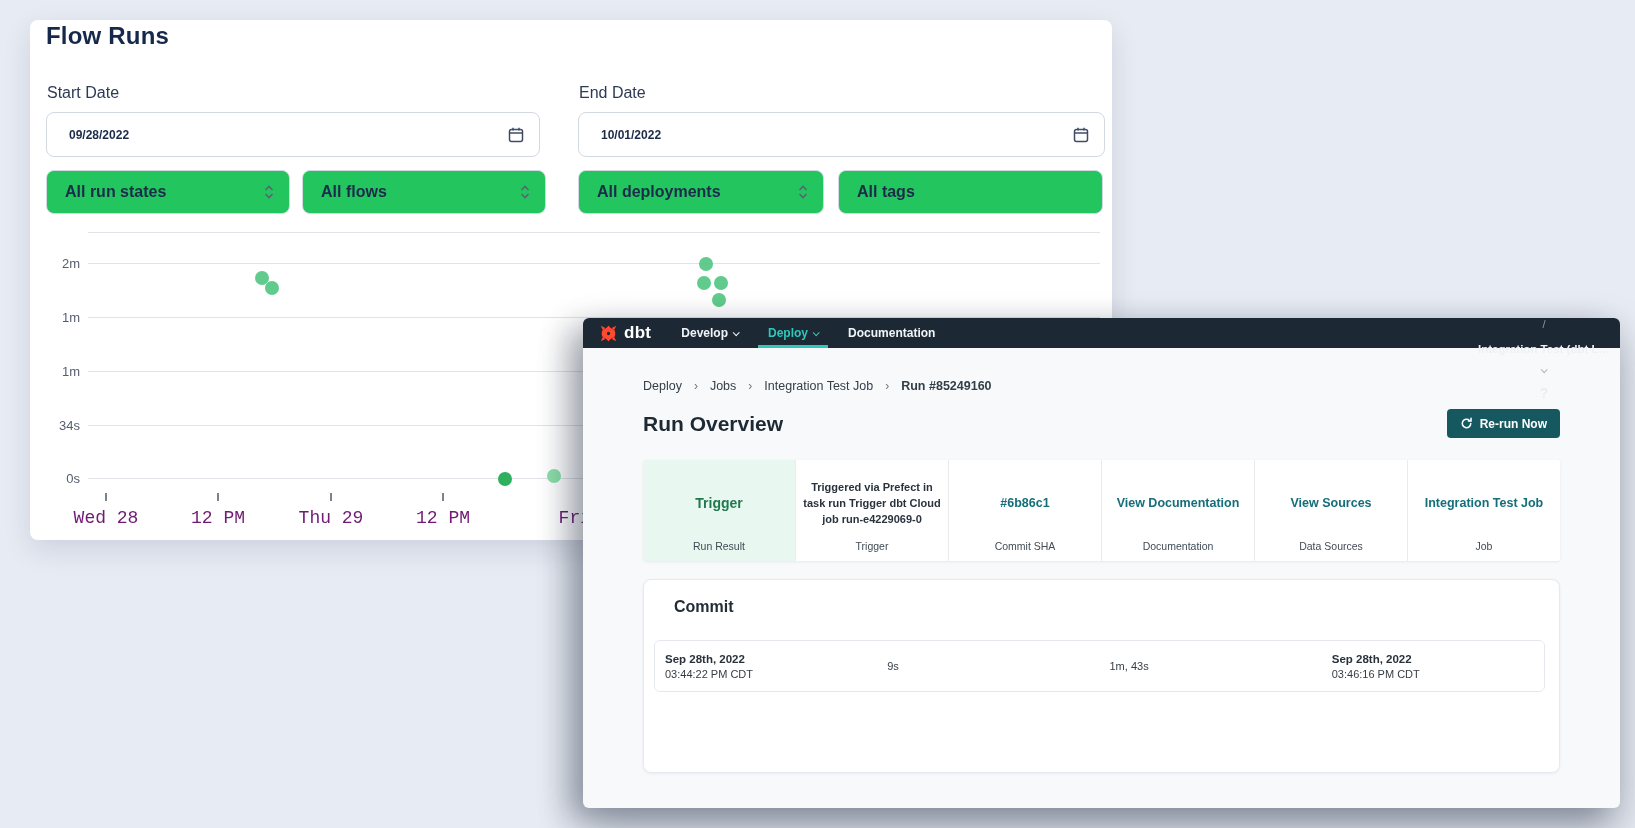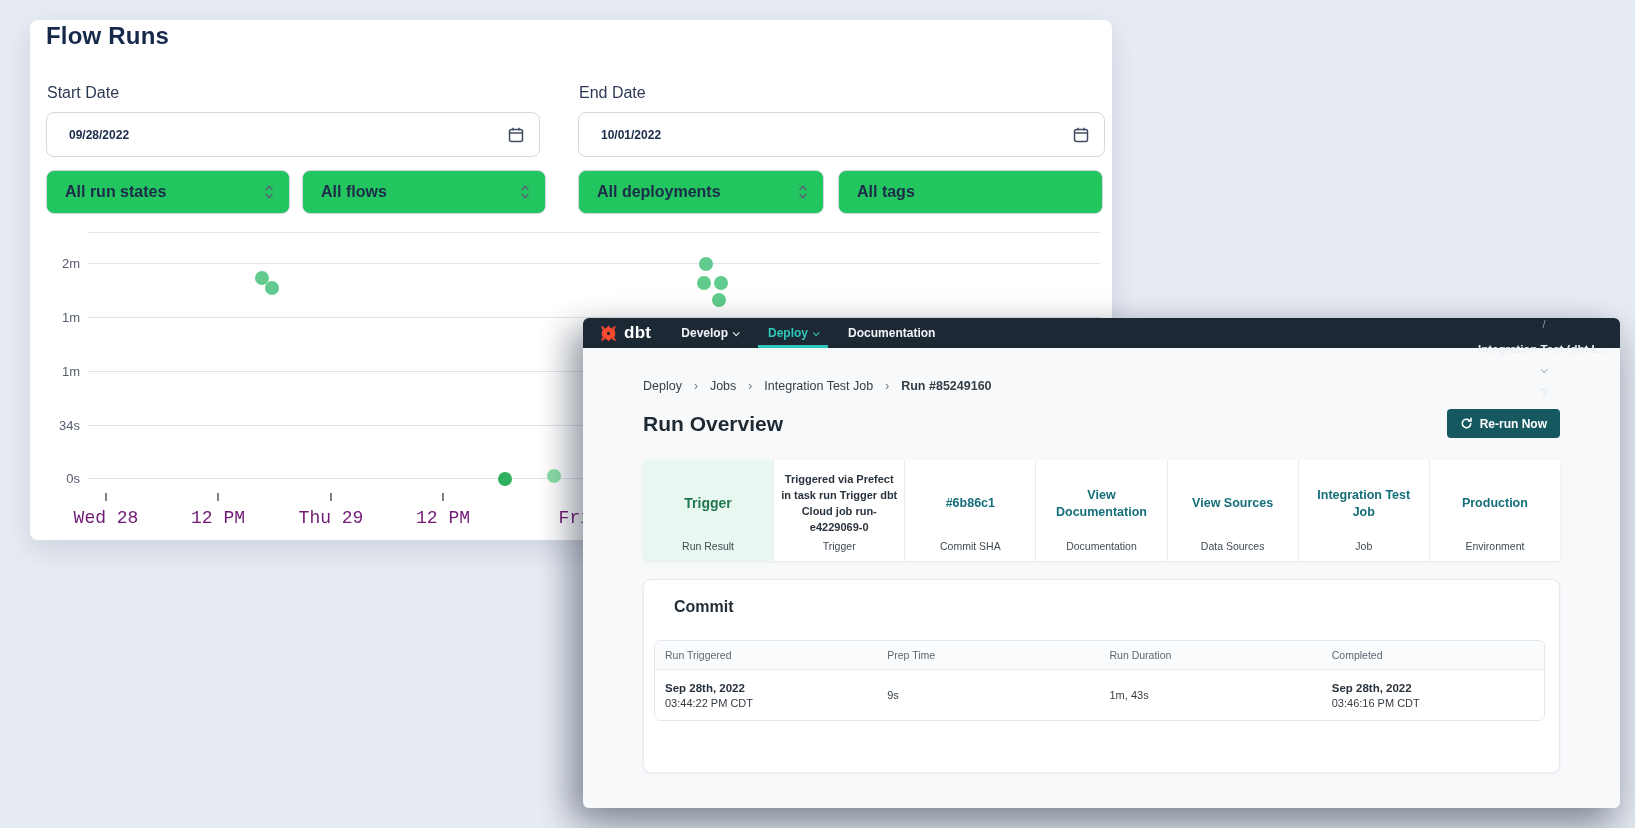--- a/index.html
+++ b/index.html
@@ -278,35 +278,25 @@
         <div class="ro-label">Documentation</div>
       </div>
       <div class="ro-card">
         <div class="ro-value">View Sources</div>
         <div class="ro-label">Data Sources</div>
       </div>
       <div class="ro-card">
         <div class="ro-value">Integration Test Job</div>
         <div class="ro-label">Job</div>
       </div>
-      <div class="ro-card">
-        <div class="ro-value">Production</div>
-        <div class="ro-label">Environment</div>
-      </div>
     </div>
 
     <div class="details-card">
       <div class="details-title">Commit</div>
       <div class="timing-table">
-        <div class="tt-head">
-          <div class="tt-hcell">Run Triggered</div>
-          <div class="tt-hcell">Prep Time</div>
-          <div class="tt-hcell">Run Duration</div>
-          <div class="tt-hcell">Completed</div>
-        </div>
         <div class="tt-row">
           <div class="tt-cell">
             <div class="l1">Sep 28th, 2022</div>
             <div class="l2">03:44:22 PM CDT</div>
           </div>
           <div class="tt-cell">
             <div class="l2">9s</div>
           </div>
           <div class="tt-cell">
             <div class="l2">1m, 43s</div>

